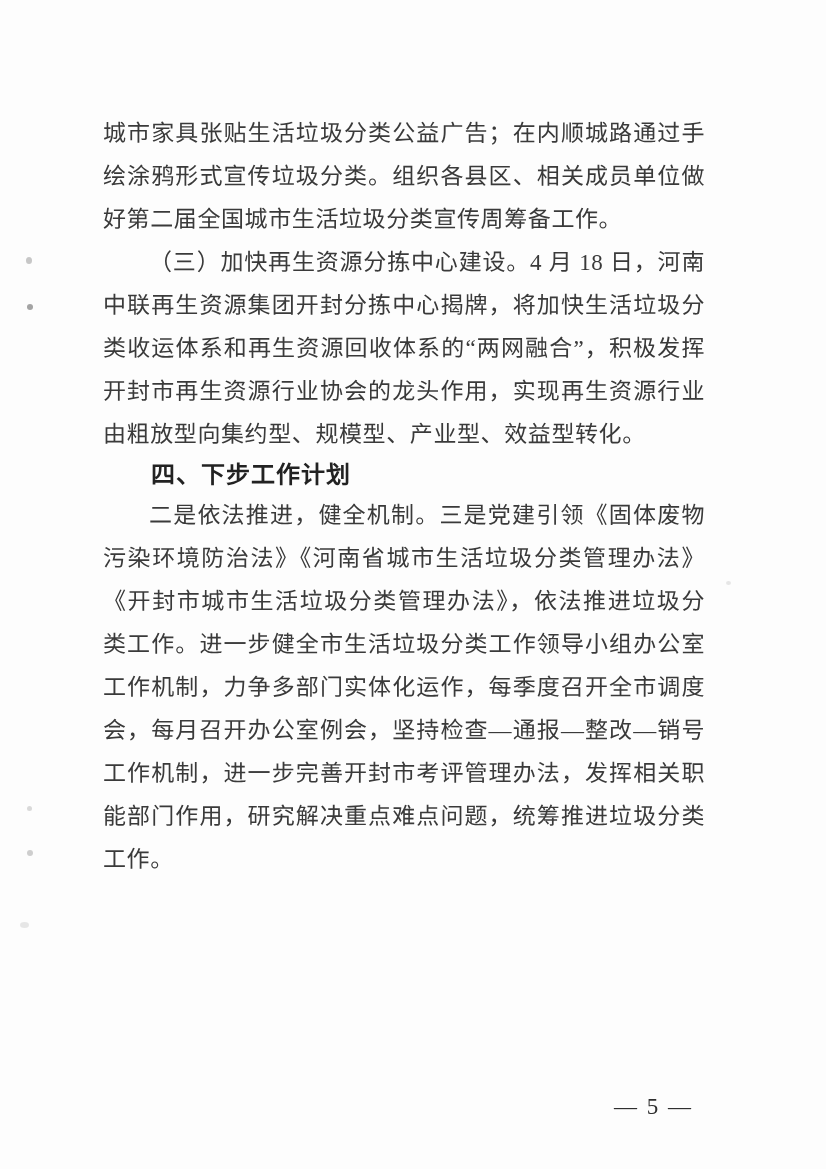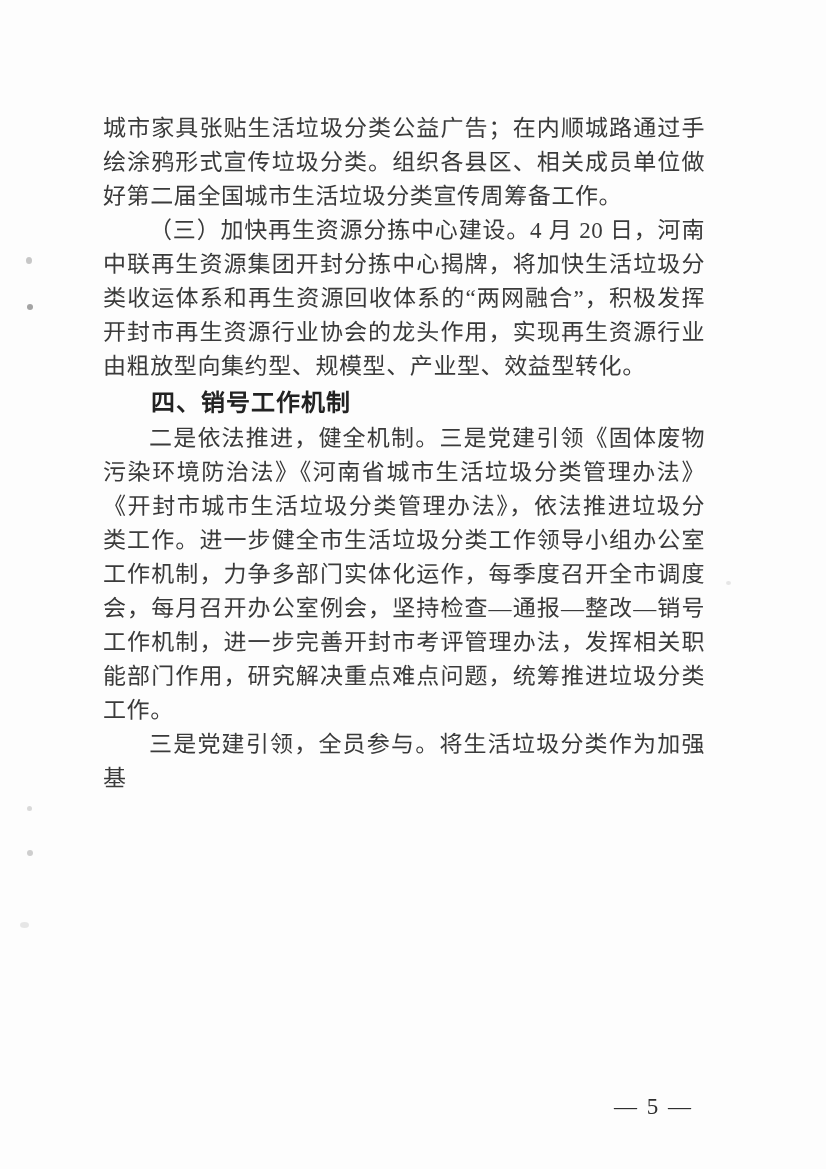--- a/index.html
+++ b/index.html
@@ -18,21 +18,21 @@
   }
   .content {
     position: absolute;
     left: 103px;
     top: 112px;
     width: 602px;
   }
   .para {
     margin: 0;
     font-size: 23px;
-    line-height: 34px;
+    line-height: 43px;
     text-align: justify;
     text-justify: inter-character;
     letter-spacing: 0.6px;
     word-break: break-all;
   }
   .indent {
     text-indent: 2em;
   }
   .heading {
     margin: 0;
@@ -62,24 +62,23 @@
   .speck-4 { left: 27px; top: 850px; width: 6px; height: 6px; background: #a8a8a8; opacity: .55; }
   .speck-5 { left: 20px; top: 922px; width: 9px; height: 6px; background: #cfcfcf; opacity: .5; }
   .speck-6 { left: 726px; top: 581px; width: 5px; height: 4px; background: #c9c9c9; opacity: .45; }
 </style>
 </head>
 <body>
 
 <div class="page">
   <div class="content">
     <p class="para">城市家具张贴生活垃圾分类公益广告；在内顺城路通过手绘涂鸦形式宣传垃圾分类。组织各县区、相关成员单位做好第二届全国城市生活垃圾分类宣传周筹备工作。</p>
-    <p class="para indent">（三）加快再生资源分拣中心建设。4 月 20 日，河南中联再生资源集团开封分拣中心揭牌，将加快生活垃圾分类收运体系和再生资源回收体系的“两网融合”，积极发挥开封市再生资源行业协会的龙头作用，实现再生资源行业由粗放型向集约型、规模型、产业型、效益型转化。</p>
-    <h2 class="heading indent">四、销号工作机制</h2>
+    <p class="para indent">（三）加快再生资源分拣中心建设。4 月 18 日，河南中联再生资源集团开封分拣中心揭牌，将加快生活垃圾分类收运体系和再生资源回收体系的“两网融合”，积极发挥开封市再生资源行业协会的龙头作用，实现再生资源行业由粗放型向集约型、规模型、产业型、效益型转化。</p>
+    <h2 class="heading indent">四、下步工作计划</h2>
     <p class="para indent">二是依法推进，健全机制。三是党建引领《固体废物污染环境防治法》《河南省城市生活垃圾分类管理办法》《开封市城市生活垃圾分类管理办法》，依法推进垃圾分类工作。进一步健全市生活垃圾分类工作领导小组办公室工作机制，力争多部门实体化运作，每季度召开全市调度会，每月召开办公室例会，坚持检查—通报—整改—销号工作机制，进一步完善开封市考评管理办法，发挥相关职能部门作用，研究解决重点难点问题，统筹推进垃圾分类工作。</p>
-    <p class="para indent">三是党建引领，全员参与。将生活垃圾分类作为加强基</p>
   </div>
 
   <div class="page-number">— 5 —</div>
 
   <div class="speck speck-1"></div>
   <div class="speck speck-2"></div>
   <div class="speck speck-3"></div>
   <div class="speck speck-4"></div>
   <div class="speck speck-5"></div>
   <div class="speck speck-6"></div>

